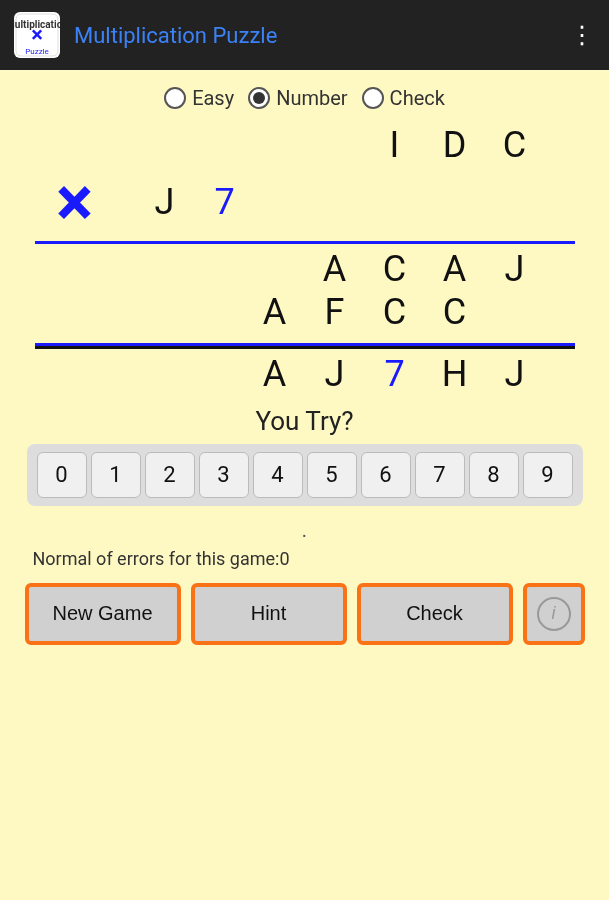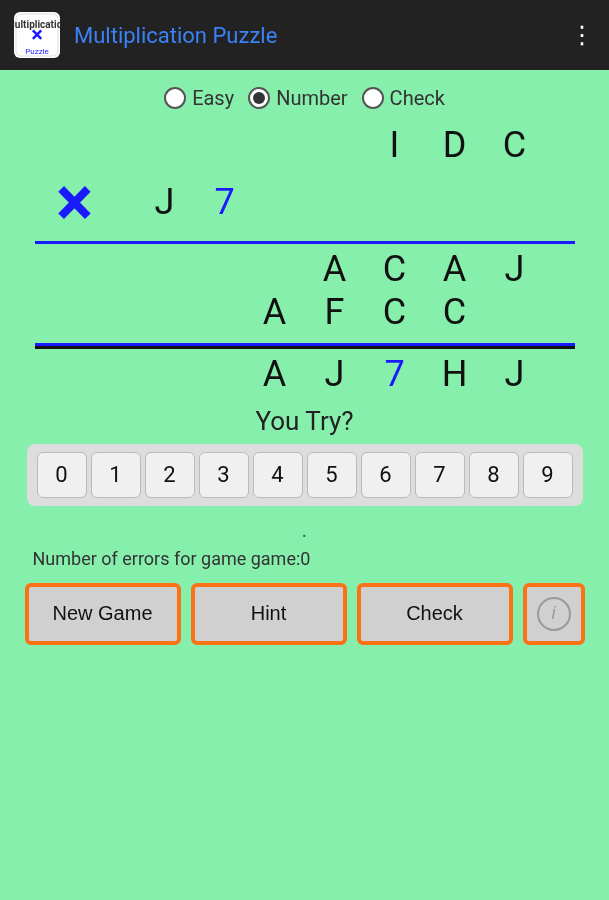--- a/index.html
+++ b/index.html
@@ -34,21 +34,21 @@
     }
     .menu-icon {
       color: white;
       font-size: 24px;
       letter-spacing: 1px;
       cursor: pointer;
     }
 
     
     .main {
-      background: #86efac;
+      background: #fef9c3;
       padding: 16px 20px 10px;
       height: 830px;
       display: flex;
       flex-direction: column;
       align-items: center;
     }
 
     
     .difficulty-row {
       display: flex;
@@ -329,21 +329,21 @@
     <div class="num-btn">5</div>
     <div class="num-btn">6</div>
     <div class="num-btn">7</div>
     <div class="num-btn">8</div>
     <div class="num-btn">9</div>
   </div>
 
   <div class="dot-indicator">.</div>
 
   <div class="error-text">
-    <span>Number of errors for game game:</span><span>0</span>
+    <span>Normal of errors for this game:</span><span>0</span>
   </div>
 
   <div class="bottom-buttons">
     <button class="action-btn">New Game</button>
     <button class="action-btn">Hint</button>
     <button class="action-btn">Check</button>
     <button class="action-btn icon-btn">
       <div class="info-icon">
         <span>i</span>
       </div>

